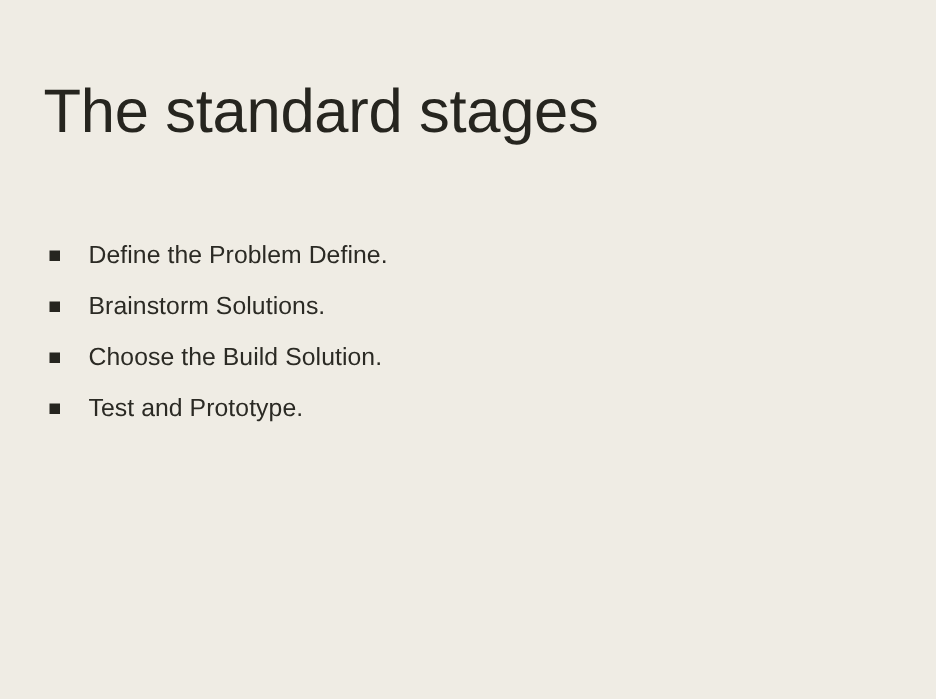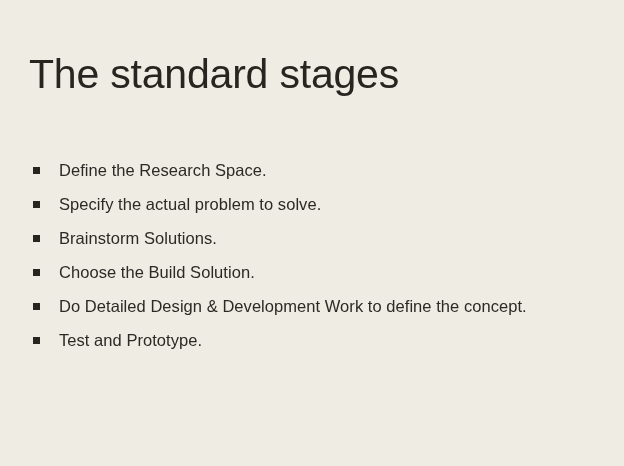--- a/index.html
+++ b/index.html
@@ -69,43 +69,35 @@
 <body>
 
 <div class="slide">
 
   <h1 class="slide-title">The standard stages</h1>
 
   <ul class="stage-list">
 
     <li class="stage-item">
       <span class="bullet-square"></span>
-      <span class="stage-label">Define the Research Space.</span>
+      <span class="stage-label">Define the Problem Define.</span>
     </li>
 
 
-    <li class="stage-item">
-      <span class="bullet-square"></span>
-      <span class="stage-label">Specify the actual problem to solve.</span>
-    </li>
 
     <li class="stage-item">
       <span class="bullet-square"></span>
       <span class="stage-label">Brainstorm Solutions.</span>
     </li>
 
     <li class="stage-item">
       <span class="bullet-square"></span>
       <span class="stage-label">Choose the Build Solution.</span>
     </li>
 
-    <li class="stage-item">
-      <span class="bullet-square"></span>
-      <span class="stage-label">Do Detailed Design &amp; Development Work to define the concept.</span>
-    </li>
 
 
     <li class="stage-item">
       <span class="bullet-square"></span>
       <span class="stage-label">Test and Prototype.</span>
     </li>
 
   </ul>
 
 </div>

